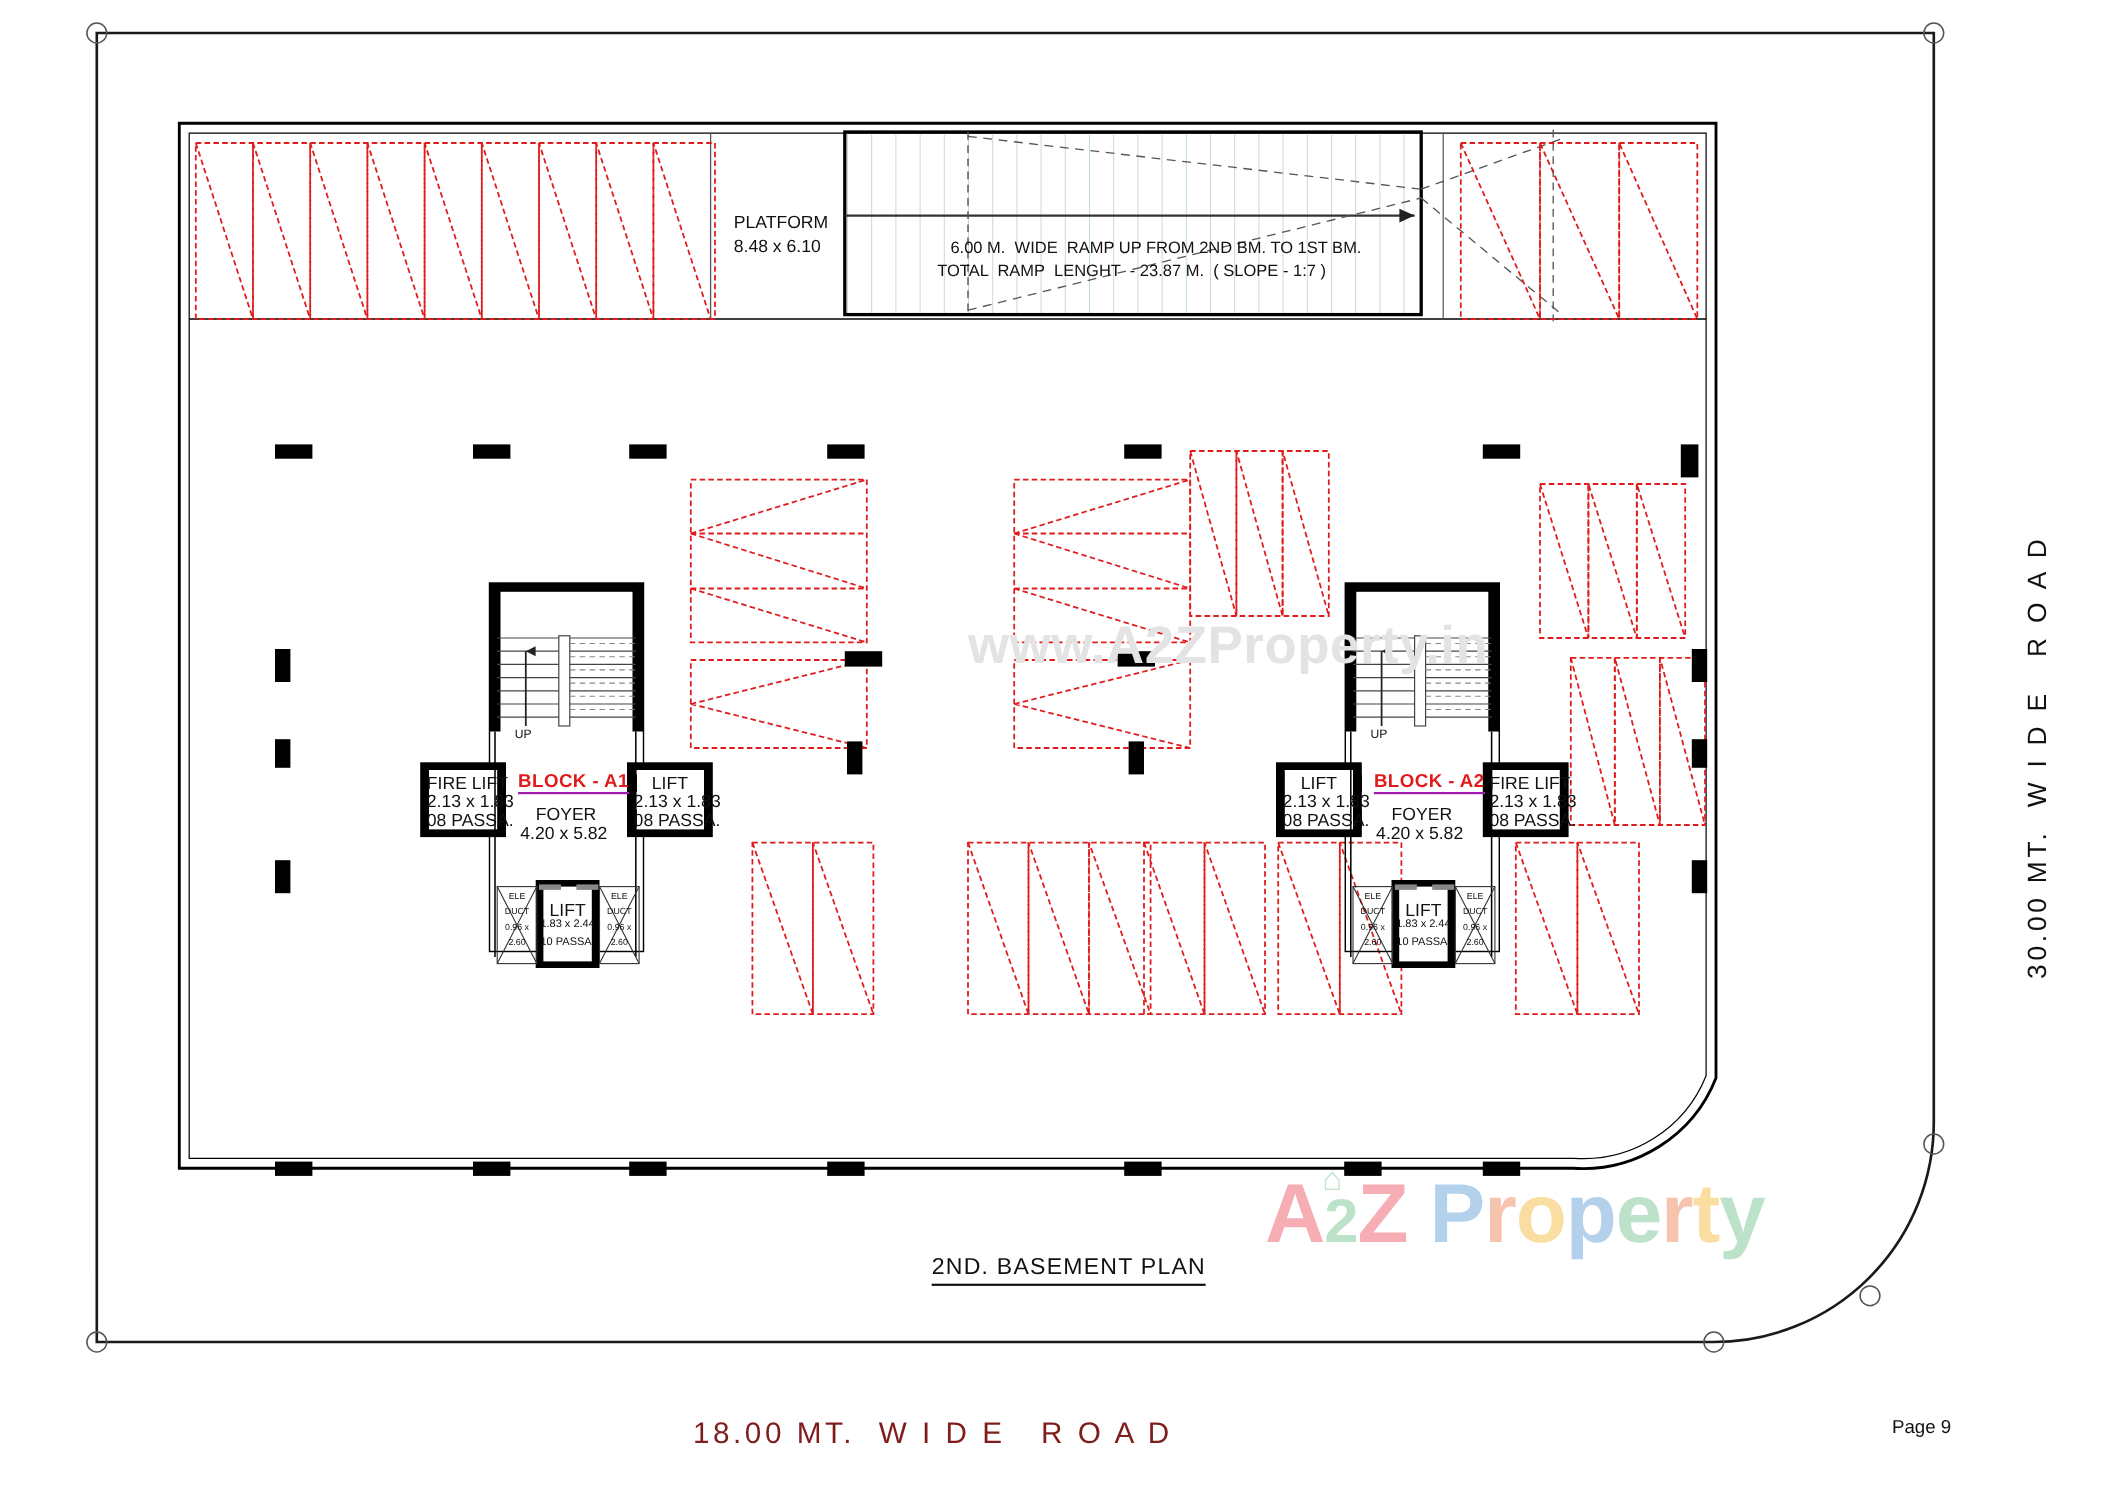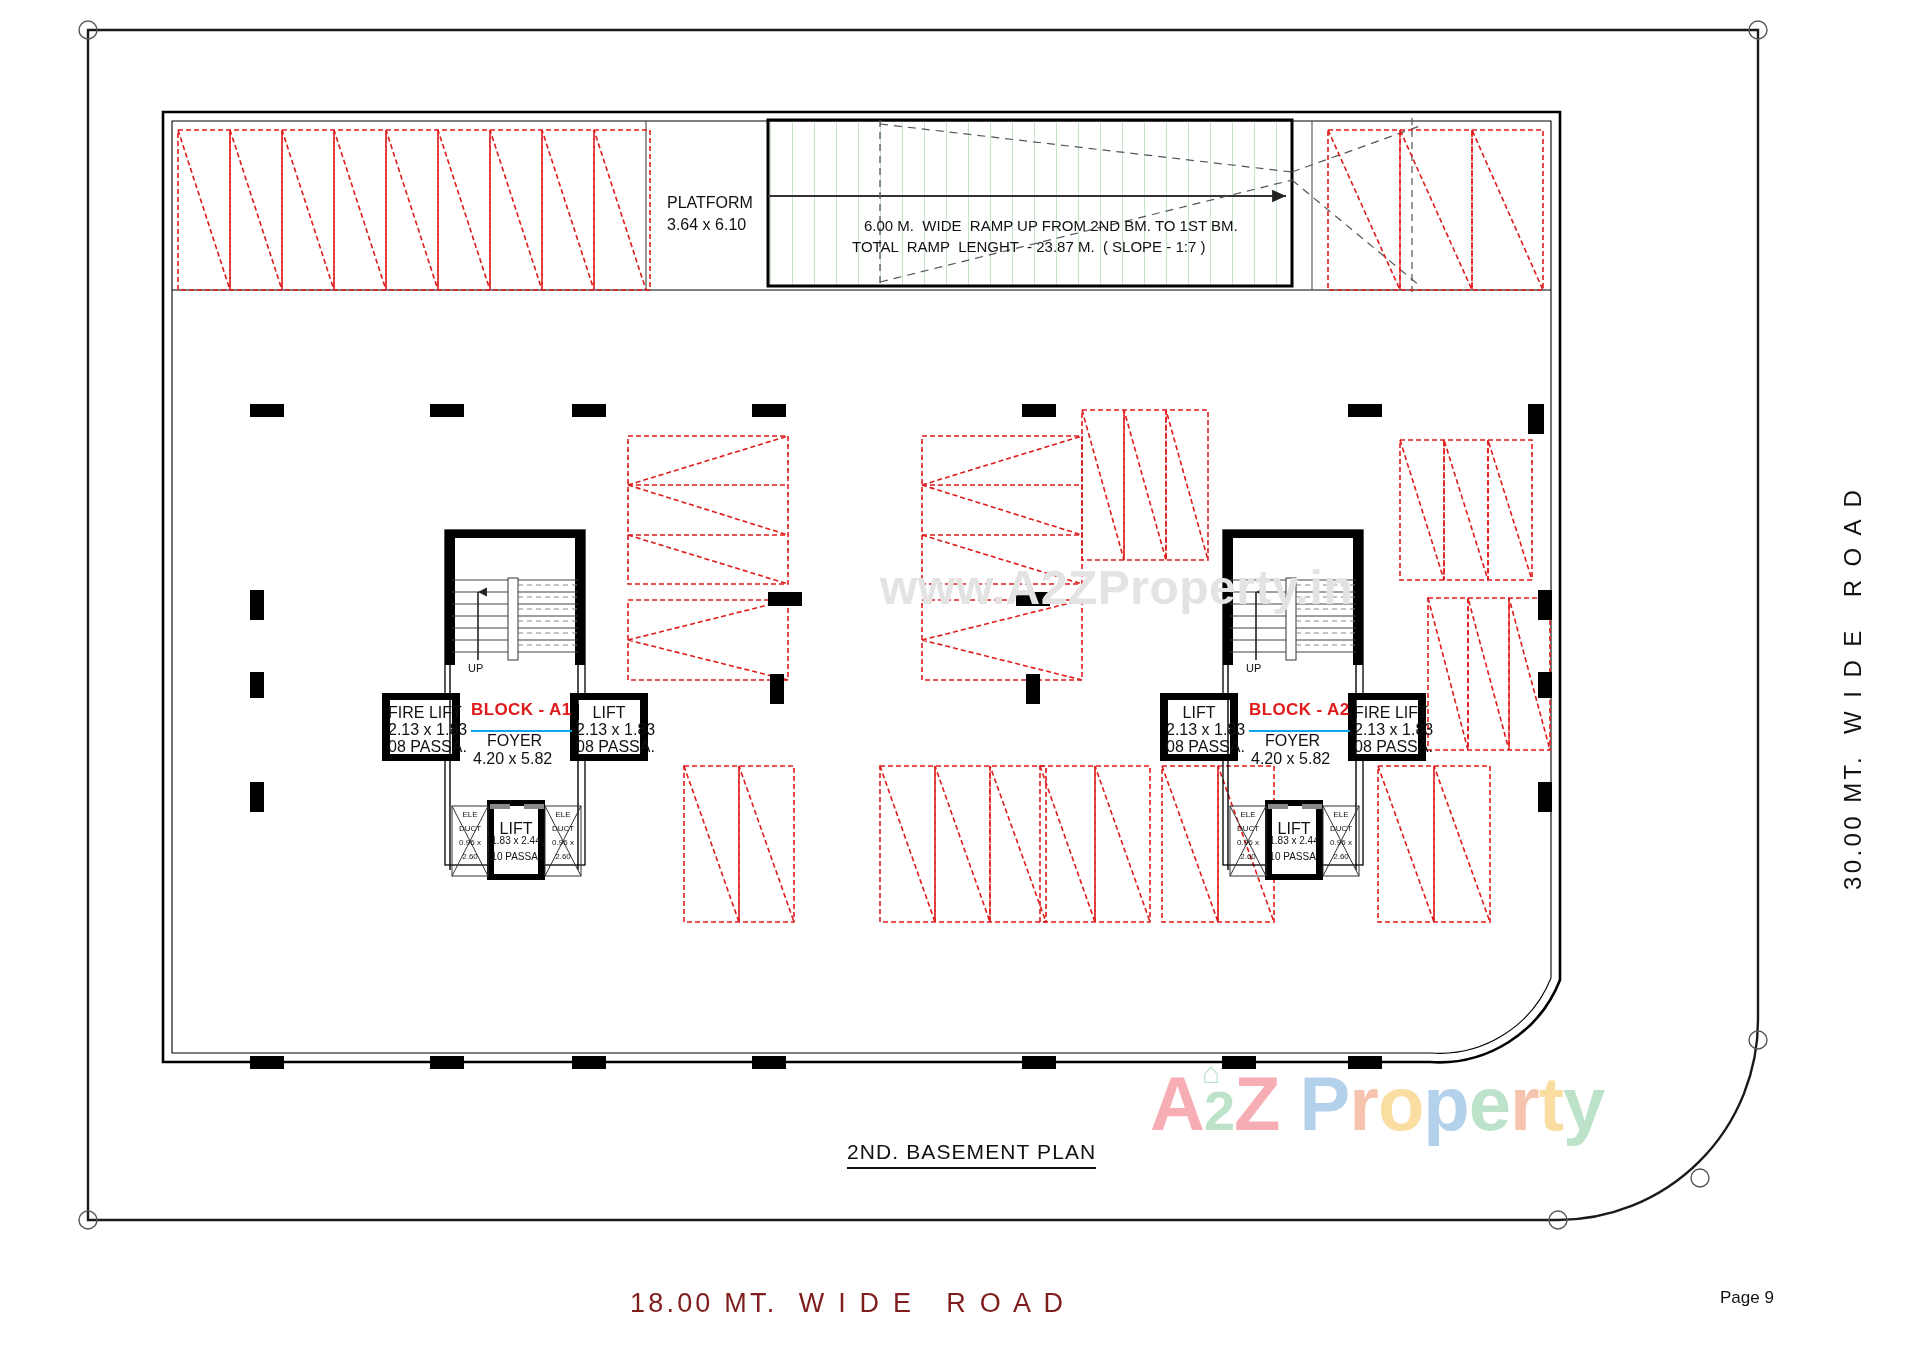--- a/index.html
+++ b/index.html
@@ -49,21 +49,21 @@
   .t-road-bottom{font-size:27px;letter-spacing:3.2px;color:#7f1d1d;}
   .t-road-right{
     font-size:24px;letter-spacing:3.4px;color:#111;
     transform:rotate(-90deg);transform-origin:left top;
   }
   .t-page{font-size:17px;color:#111;}
   .t-platform{font-size:16px;color:#111;}
   .t-ramp{font-size:15px;color:#111;}
   .t-block{
     font-size:17px;font-weight:bold;color:#e01b1b;letter-spacing:.4px;
-    border-bottom:2px solid #0ea5e9;padding-bottom:11px;
+    border-bottom:2px solid #a21caf;padding-bottom:1px;
   }
   .t-foyer{font-size:16px;color:#111;text-align:left;}
   .t-lift{font-size:16px;color:#111;text-align:center;line-height:1.35;}
   .t-duct{font-size:8px;color:#111;text-align:center;line-height:1.15;}
   .t-up{font-size:11px;color:#111;}
 </style>
 </head>
 <body>
 
 <div id="sheet">
@@ -341,21 +341,21 @@
     </g>
 
   </svg>
 
   <div id="logo">
     <span class="lg-a">A</span><span class="lg-2">2</span><span class="lg-z">Z</span><span>&nbsp;</span><span class="lg-p">P</span><span class="lg-r">r</span><span class="lg-o">o</span><span class="lg-p2">p</span><span class="lg-e">e</span><span class="lg-r2">r</span><span class="lg-t">t</span><span class="lg-y">y</span>
     <span class="roof">⌂</span>
   </div>
 
   <div class="txt t-platform" style="left:667px;top:194px;">PLATFORM</div>
-  <div class="txt t-platform" style="left:667px;top:216px;">3.64 x 6.10</div>
+  <div class="txt t-platform" style="left:667px;top:216px;">8.48 x 6.10</div>
 
   <div class="txt t-ramp" style="left:852px;top:218px;margin-left:12px;">6.00 M.  WIDE  RAMP UP FROM 2ND BM. TO 1ST BM.</div>
   <div class="txt t-ramp" style="left:852px;top:239px;">TOTAL  RAMP  LENGHT  - 23.87 M.  ( SLOPE - 1:7 )</div>
 
   <div class="txt t-block" style="left:471px;top:700px;">BLOCK - A1</div>
   <div class="txt t-foyer" style="left:487px;top:732px;width:60px;">FOYER</div>
   <div class="txt t-foyer" style="left:473px;top:750px;width:88px;">4.20 x 5.82</div>
   <div class="txt t-up" style="left:468px;top:662px;">UP</div>
 
   <div class="txt t-lift" style="left:388px;top:702px;width:66px;">FIRE LIFT</div>

